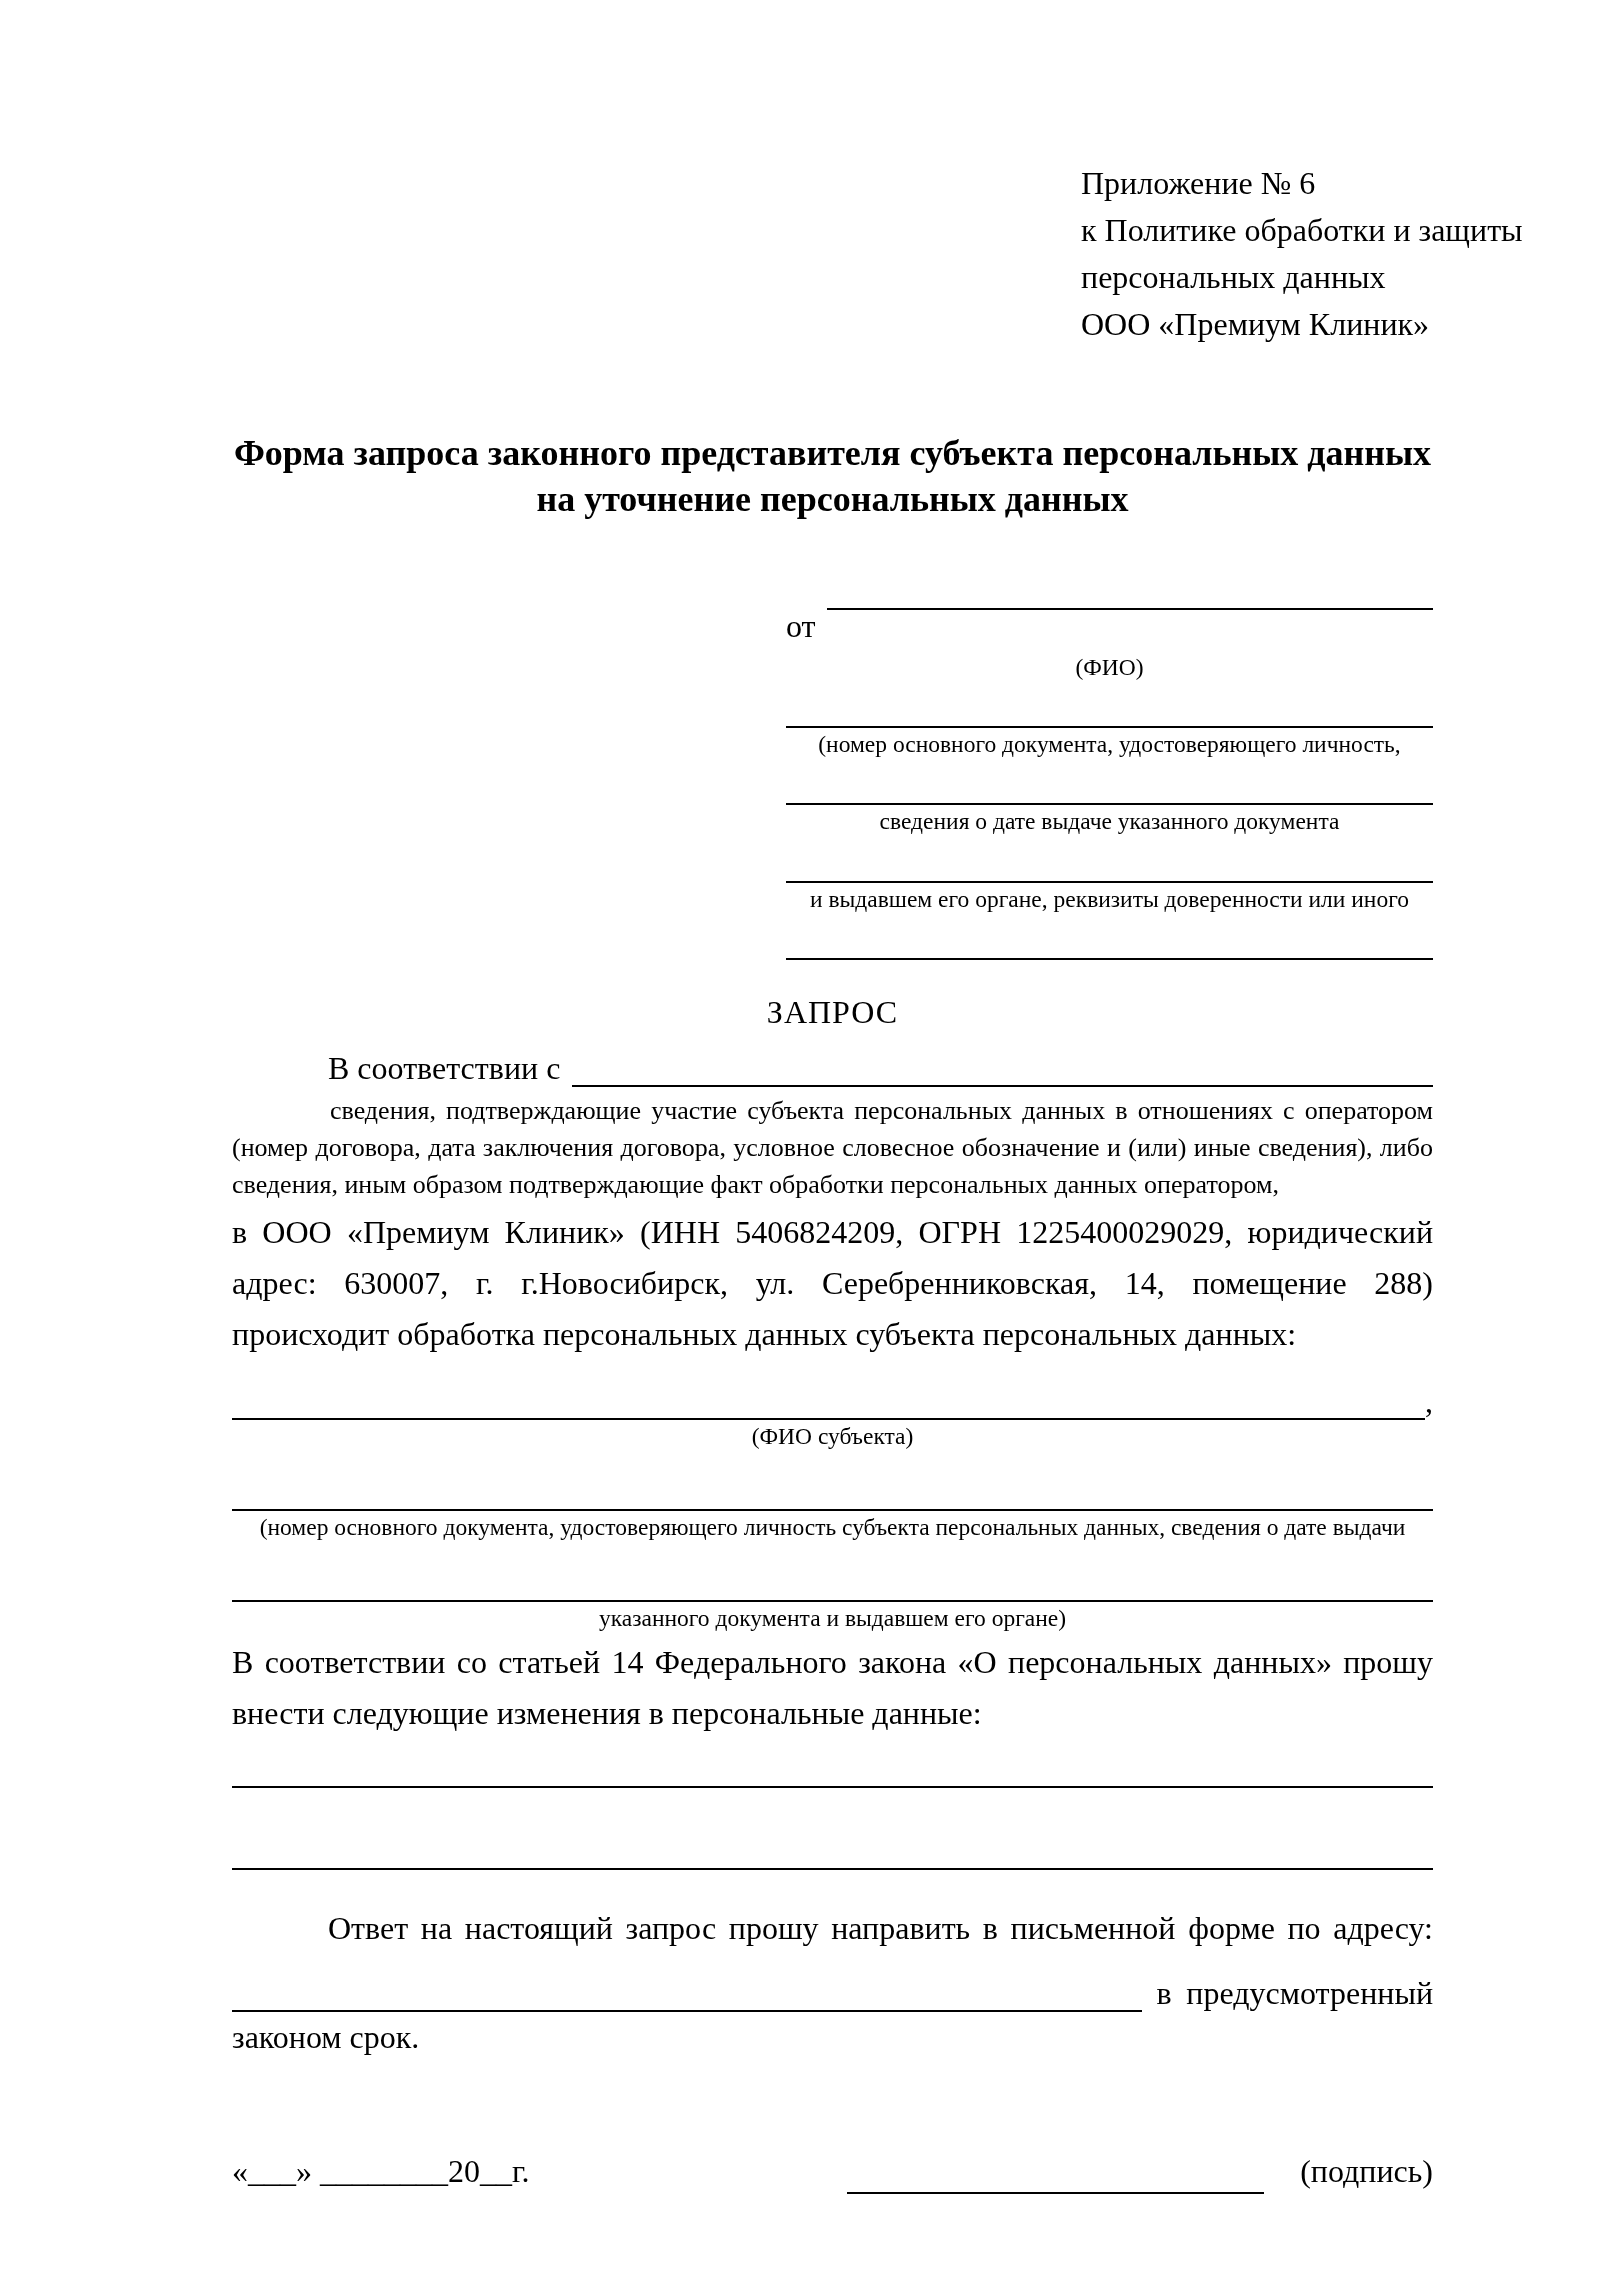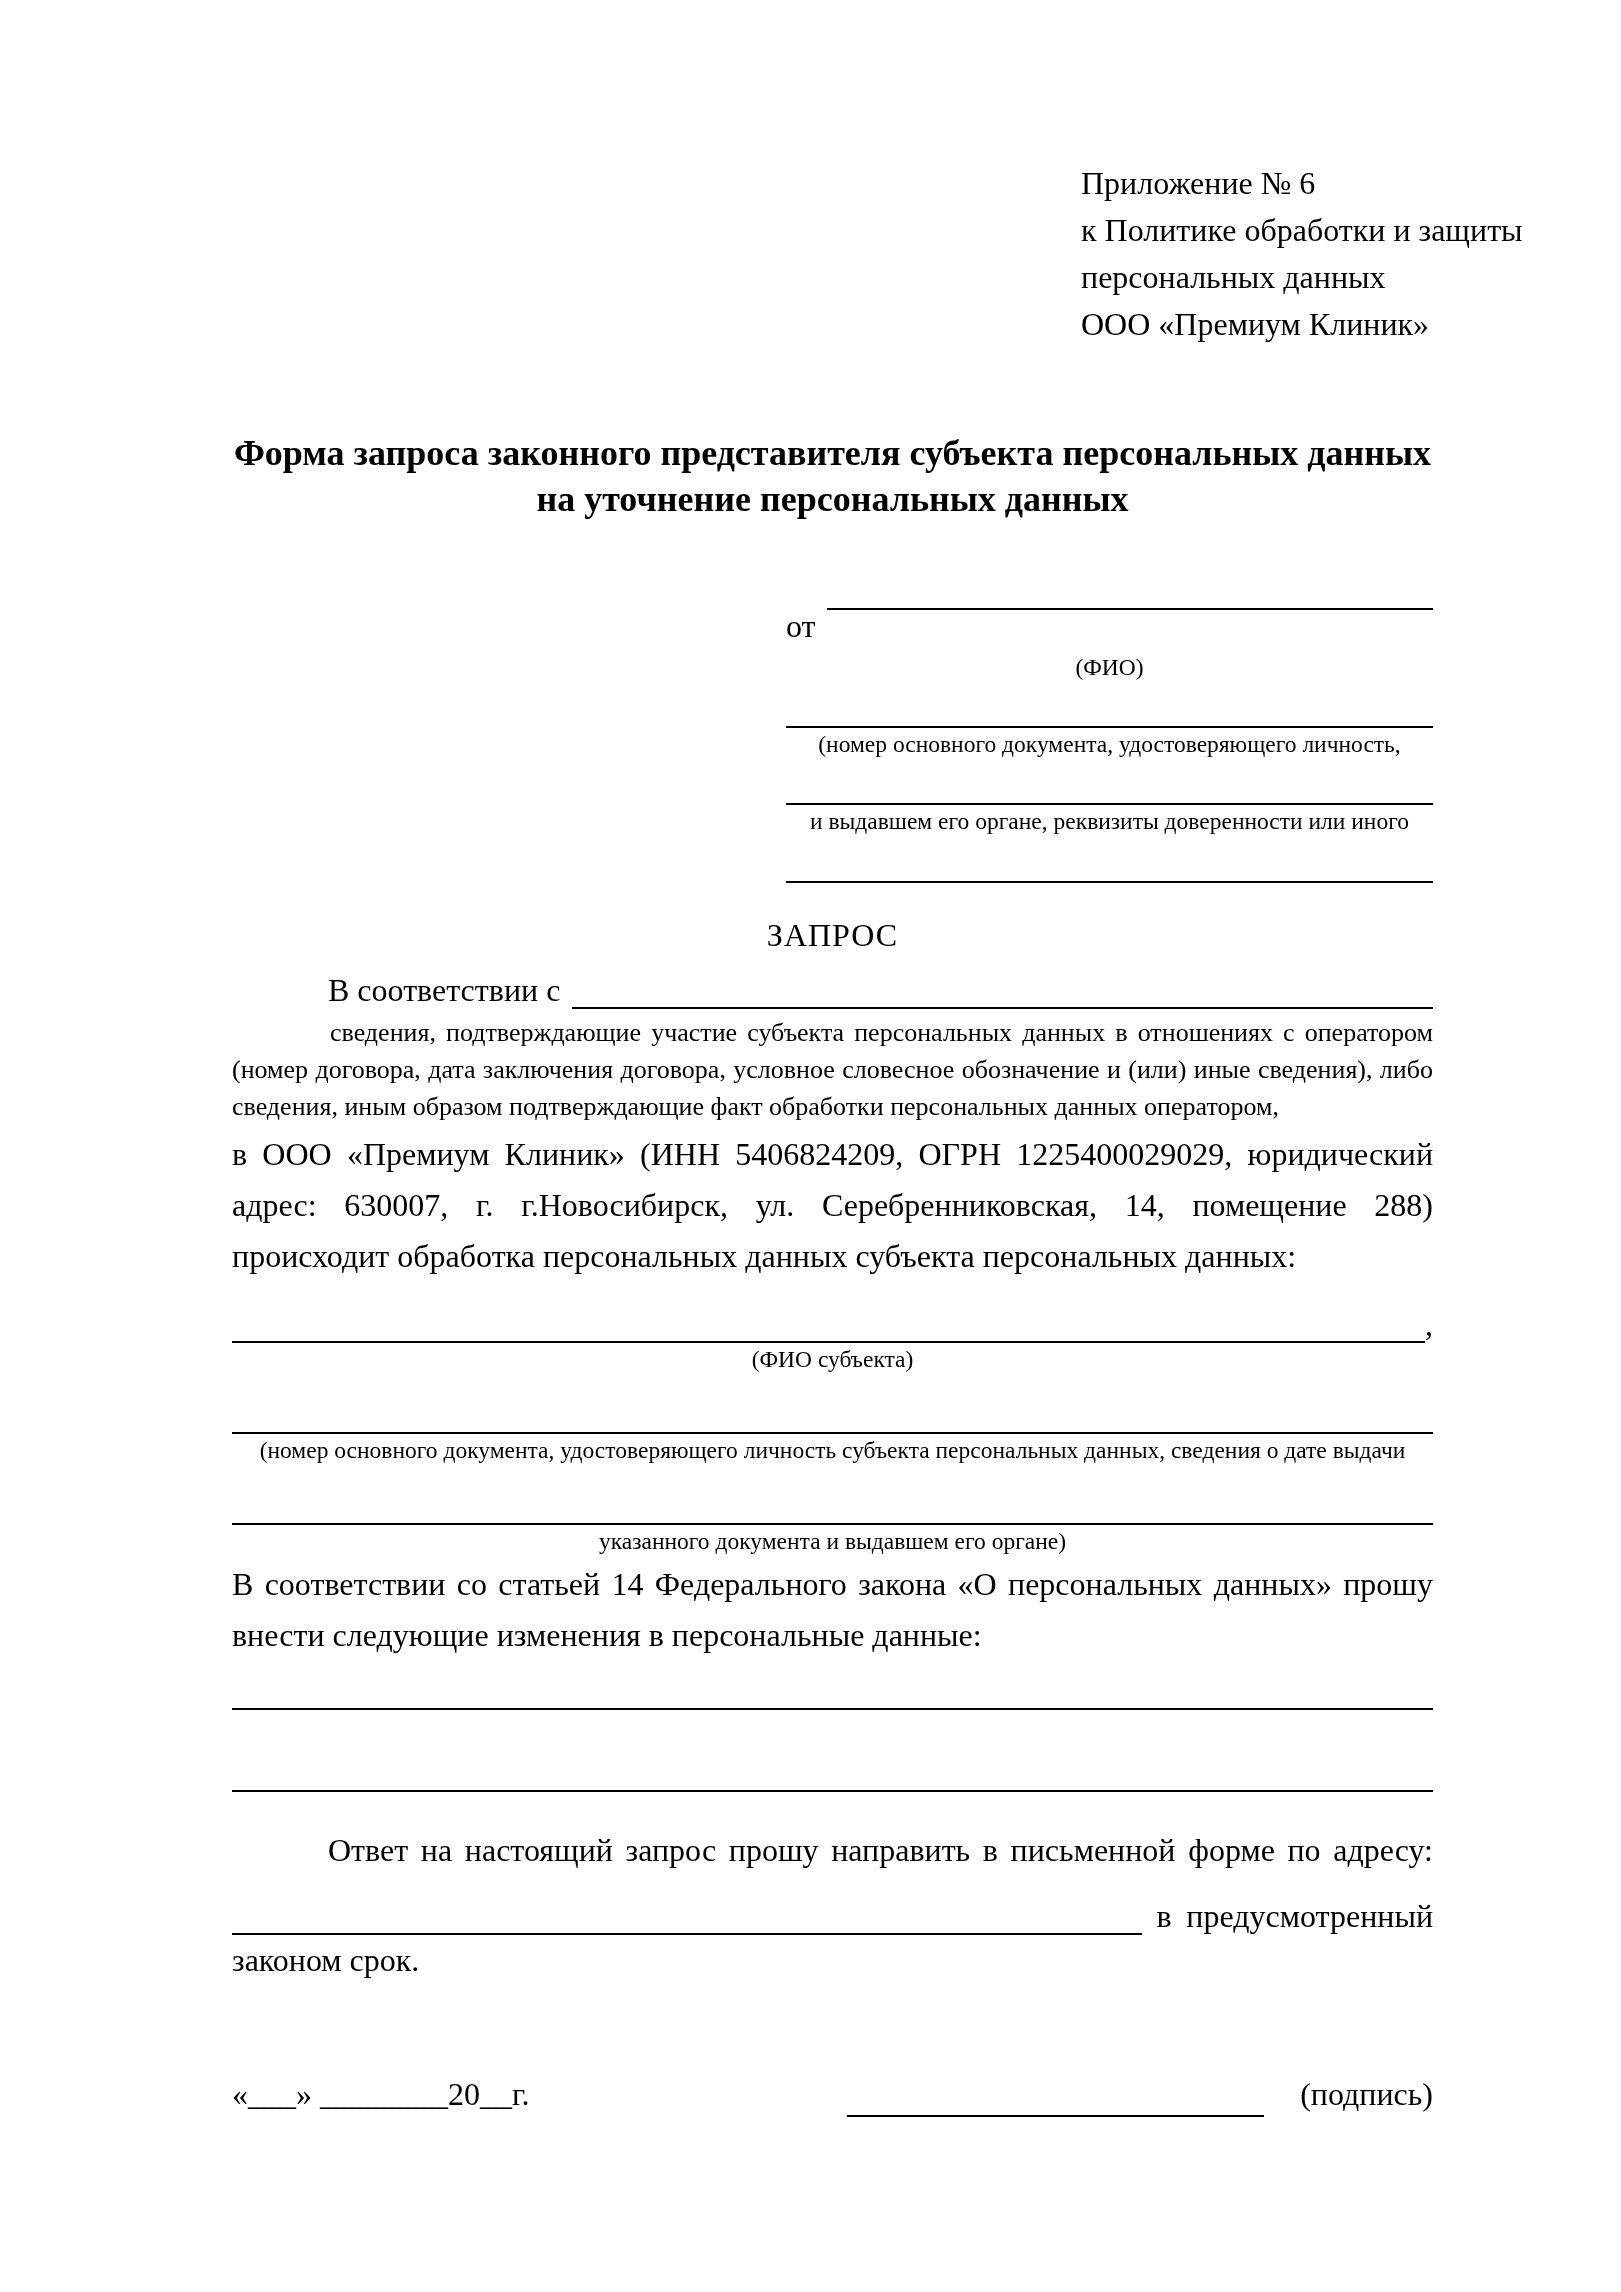--- a/index.html
+++ b/index.html
@@ -100,20 +100,26 @@
 
     <div class="pair">
       <div class="blank"></div>
       <div class="caption-row">
           <span>(номер основного документа, удостоверяющего личность,</span>
         </div>
     </div>
     <div class="pair">
       <div class="blank"></div>
       <div class="caption-row">
+          <span>сведения о дате выдаче указанного документа</span>
+        </div>
+    </div>
+    <div class="pair">
+      <div class="blank"></div>
+      <div class="caption-row">
           <span>и выдавшем его органе, реквизиты доверенности или иного</span>
         </div>
     </div>
     <div class="pair">
       <div class="blank"></div>
     </div>
   </div>
 
   <div class="request-heading">ЗАПРОС</div>
 

